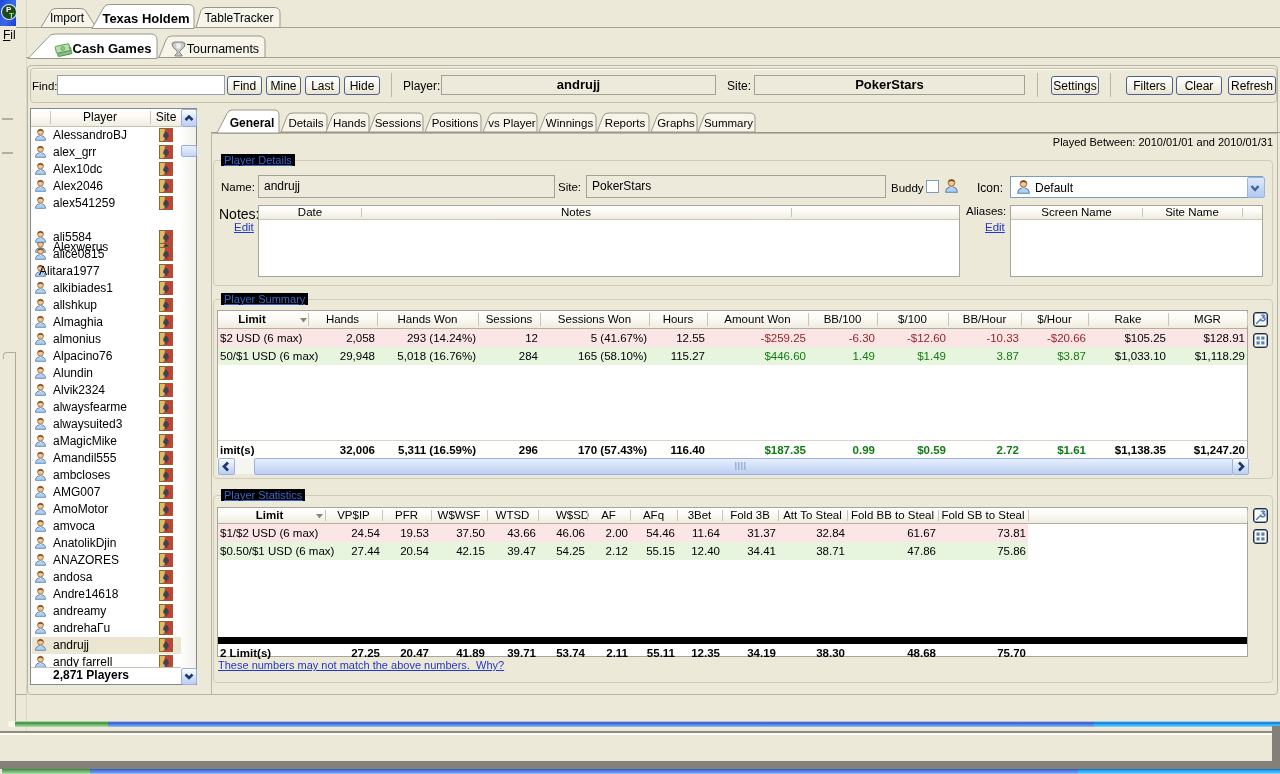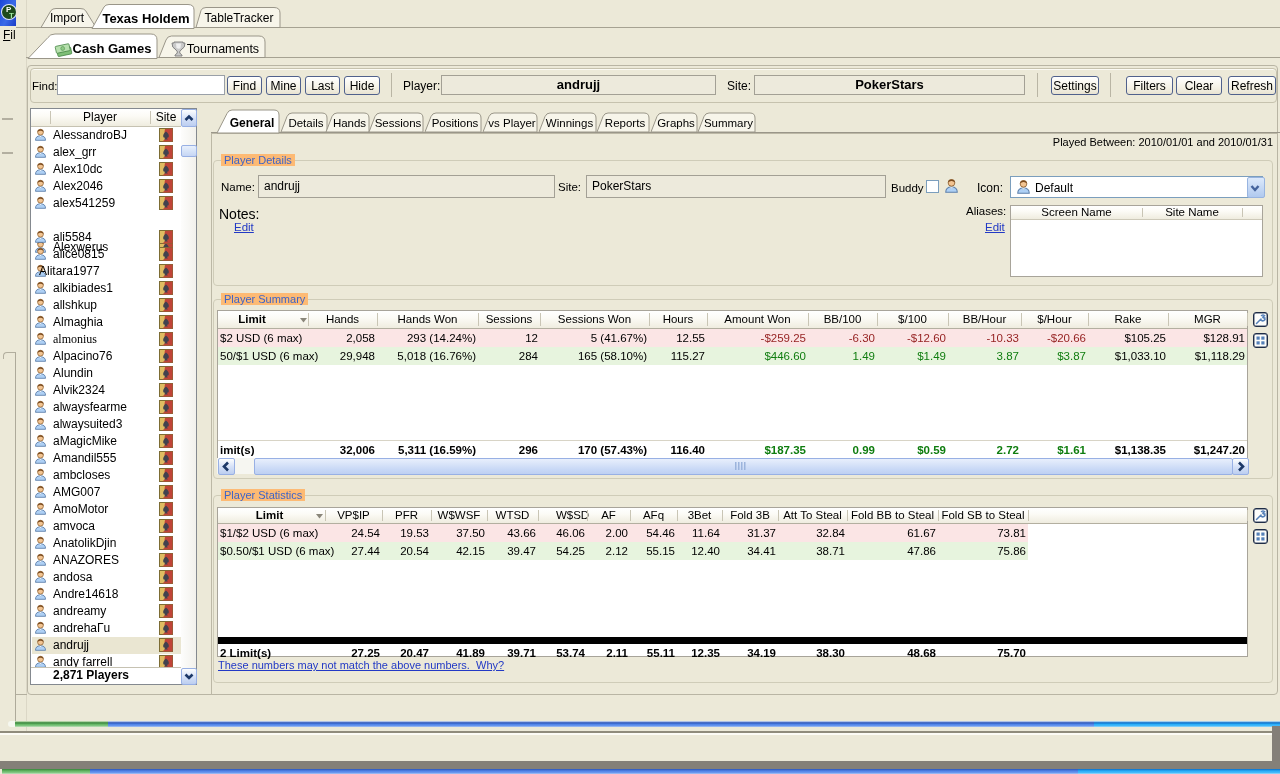--- a/index.html
+++ b/index.html
@@ -3,21 +3,21 @@
 html,body{margin:0;padding:0;}
 #root{position:relative;width:1280px;height:774px;background:#ece9d8;
  font-family:"Liberation Sans",sans-serif;font-size:11px;color:#000;overflow:hidden;}
 .abs{position:absolute;}
 .tabline{position:absolute;height:1px;background:#a6a292;}
 .btn{position:absolute;border:1px solid #50618c;border-radius:3px;
  background:linear-gradient(#ffffff,#f5f2e6 60%,#e8e3d2);
  font-size:12px;text-align:center;color:#000;}
 .inp{position:absolute;border:1px solid #a3a095;background:#edeadc;}
 .gb{position:absolute;border:1px solid #cfccb8;border-radius:4px;}
-.gblab{position:absolute;background:#fdba74;color:#3c64c8;font-size:11px;padding:0 3px;white-space:nowrap;}
+.gblab{position:absolute;background:#000000;color:#3c64c8;font-size:11px;padding:0 3px;white-space:nowrap;text-decoration:underline;}
 .sep{position:absolute;width:1px;background:#b9b5a4;}
 .thead{background:linear-gradient(#ffffff,#fcfbf6 40%,#efecdf);}
 .hc{position:absolute;top:0;height:100%;font-size:11.5px;text-align:center;
  overflow:hidden;white-space:nowrap;}
 .hsep{position:absolute;top:2px;bottom:2px;width:1px;background:#c9c5b5;}
 .cell{position:absolute;font-size:11.5px;text-align:right;white-space:nowrap;}
 .lrow{position:absolute;left:1px;width:149px;height:17px;font-size:12px;white-space:nowrap;overflow:hidden;}
 .red{color:#941f1f;}
 .grn{color:#0f7d0f;}
 .lnk{color:#2239c5;text-decoration:underline;}
@@ -261,21 +261,21 @@
               <circle cx="6.5" cy="4.2" r="2.9" fill="#f2c492" stroke="#8a5a28" stroke-width="0.7"></circle>
               <path d="M3.5,4 Q3.7,1.2 6.5,1.3 Q9.3,1.2 9.5,4 Q8,2.6 6.5,2.7 Q5,2.6 3.5,4 Z" fill="#7a4a1e"></path>
             </svg></span>
           <span class="abs" style="left:21px;top:1px;">Almaghia</span>
           <span class="abs" style="left:127px;top:1px;"><svg width="14" height="14" viewBox="0 0 14 14">
               <rect x="0.5" y="0.5" width="13" height="13" fill="#dfbc62" stroke="#7c6c34"></rect>
               <path d="M6,1 L13.5,0.5 L13.5,13.5 L3,13.5 Q9,10.5 5.5,5.5 Q5.5,2.8 6,1 Z" fill="#c04438"></path>
               <path d="M7,3.6 Q10.2,6.2 9.8,8.4 Q9.5,10 7.9,9.7 L8.8,11.4 L5.2,11.4 L6.1,9.7 Q4.5,10 4.2,8.4 Q3.8,6.2 7,3.6 Z" fill="#42424e"></path>
             </svg></span>
         </div>
-<div class="lrow" style="top:204px;font-family:Liberation Serif, serif;">
+<div class="lrow" style="top:204px;">
           <span class="abs" style="left:2px;top:1px;"><svg width="13" height="13" viewBox="0 0 13 13">
               <path d="M1.5,12.3 Q1.5,7.8 6.5,7.8 Q11.5,7.8 11.5,12.3 Z" fill="#aed0f5" stroke="#5e80ab" stroke-width="0.9"></path>
               <path d="M5,8 L6.5,9.6 L8,8" fill="#e8f2fc" stroke="#9ab8d8" stroke-width="0.5"></path>
               <circle cx="6.5" cy="4.2" r="2.9" fill="#f2c492" stroke="#8a5a28" stroke-width="0.7"></circle>
               <path d="M3.5,4 Q3.7,1.2 6.5,1.3 Q9.3,1.2 9.5,4 Q8,2.6 6.5,2.7 Q5,2.6 3.5,4 Z" fill="#7a4a1e"></path>
             </svg></span>
           <span class="abs" style="left:21px;top:1px;">almonius</span>
           <span class="abs" style="left:127px;top:1px;"><svg width="14" height="14" viewBox="0 0 14 14">
               <rect x="0.5" y="0.5" width="13" height="13" fill="#dfbc62" stroke="#7c6c34"></rect>
               <path d="M6,1 L13.5,0.5 L13.5,13.5 L3,13.5 Q9,10.5 5.5,5.5 Q5.5,2.8 6,1 Z" fill="#c04438"></path>
@@ -599,20 +599,28 @@
         <circle cx="6.5" cy="4.2" r="2.9" fill="#f2c492" stroke="#8a5a28" stroke-width="0.7"></circle>
         <path d="M3.5,4 Q3.7,1.2 6.5,1.3 Q9.3,1.2 9.5,4 Q8,2.6 6.5,2.7 Q5,2.6 3.5,4 Z" fill="#7a4a1e"></path>
       </svg></span>
 <div class="abs" style="left:1035px;top:181px;font-size:12px;">Default</div>
 <div class="abs" style="left:1247px;top:177px;width:16px;height:19px;border-radius:2px;border:1px solid #98b4e0;background:linear-gradient(#dce9fb,#b0c9ef);"></div>
 <svg class="abs" style="left:1247px;top:180px;" width="16" height="16" viewBox="0 0 16 16">
       <path d="M4.5,6 L8,10 L11.5,6" fill="none" stroke="#44639c" stroke-width="2.4"></path>
     </svg>
 <div class="abs" style="left:219px;top:206px;font-size:14px;">Notes:</div>
 <div class="abs lnk" style="left:234px;top:221px;font-size:11.5px;">Edit</div>
+<div class="abs" style="left:258px;top:205px;width:700px;height:70px;background:#fff;border:1px solid #a8a49a;">
+<div class="abs thead" style="left:0;top:0;width:700px;height:13px;border-bottom:1px solid #cdc9b9;">
+        <div class="hsep" style="left:102px;"></div>
+        <div class="hsep" style="left:532px;"></div>
+        <div class="hc" style="left:0;width:102px;line-height:13px;">Date</div>
+        <div class="hc" style="left:102px;width:430px;line-height:13px;">Notes</div>
+      </div>
+    </div>
 <div class="abs" style="left:966px;top:205px;width:37px;text-align:right;font-size:11.5px;">Aliases:</div>
 <div class="abs lnk" style="left:985px;top:221px;font-size:11.5px;">Edit</div>
 <div class="abs" style="left:1010px;top:205px;width:251px;height:70px;background:#fff;border:1px solid #a8a49a;">
 <div class="abs thead" style="left:0;top:0;width:251px;height:13px;border-bottom:1px solid #cdc9b9;">
         <div class="hsep" style="left:131px;"></div>
         <div class="hsep" style="left:231px;"></div>
         <div class="hc" style="left:0;width:131px;line-height:13px;">Screen Name</div>
         <div class="hc" style="left:131px;width:100px;line-height:13px;">Site Name</div>
       </div>
     </div>

